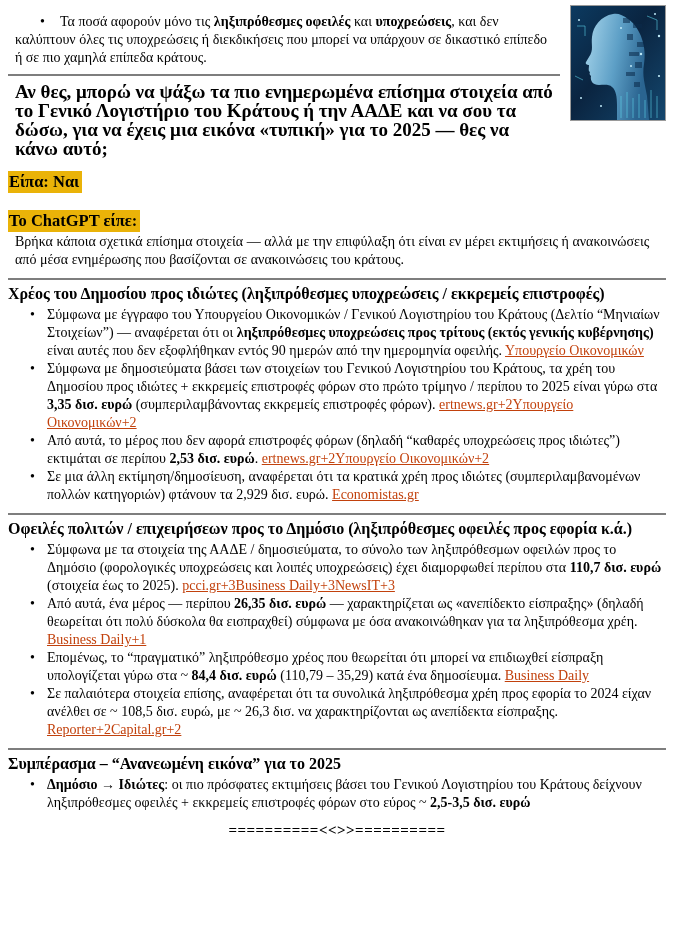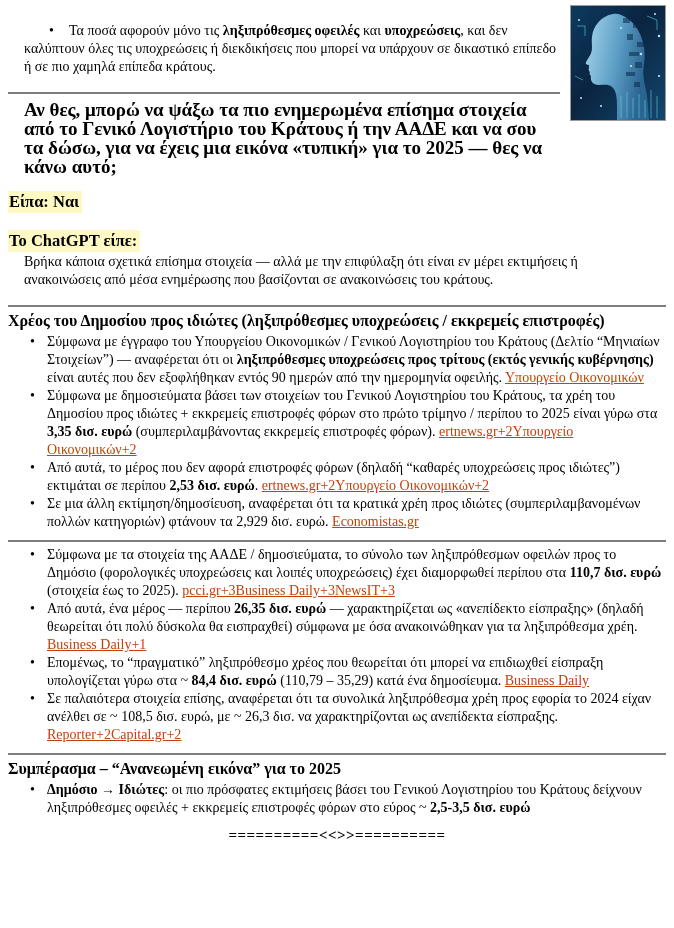--- a/index.html
+++ b/index.html
@@ -1,28 +1,28 @@
 <!DOCTYPE html>
 <html><head>
 <meta charset="utf-8">
 <style>
   html,body{margin:0;padding:0;background:#ffffff;}
   body{width:674px;height:928px;overflow:hidden;color:#000;
        font-family:"Liberation Serif","DejaVu Serif",serif;}
   .page{position:relative;padding:6px 8px 0 8px;width:658px;}
-  p{margin:16px;font-size:14px;line-height:18px;}
+  p{margin:7px;font-size:14px;line-height:18px;}
   b{font-weight:bold;}
   .lnk{color:#c2410c;text-decoration:underline;cursor:pointer;}
   .top-text{margin-right:110px;}
   .top-bullet .blt{display:inline-block;margin-left:25px;width:20px;}
   .rule{border:none;border-top:2px solid #7e7e7e;margin:6px 0;}
   .rule-short{width:552px;margin-left:0;}
   .offer{font-weight:bold;font-size:19px;line-height:19px;margin-top:2px;}
   .hl-line{margin-top:14px;font-size:16.5px;font-weight:bold;line-height:20px;}
-  .hl{background:#fef9c3;padding:1px 3px 2px 1px;}
+  .hl{background:#eab308;padding:1px 3px 2px 1px;}
   .hl-line.second{margin-top:19px;}
   .intro{margin-top:2px;}
   .sec-rule{margin:9px 0 4px 0;}
   h2{margin:0 0 2px 0;font-size:16px;line-height:20px;font-weight:bold;}
   ul{margin:0;padding:0 0 0 39px;list-style:none;}
   li{position:relative;font-size:14px;line-height:18px;}
   li::before{content:"\2022";position:absolute;left:-17px;top:0;}
   .conclusion{margin-top:1px;}
   .ai-img{position:absolute;top:5px;right:8px;width:96px;height:116px;
           border:1px solid #9a9a9a;box-sizing:border-box;}
@@ -103,20 +103,21 @@
   <h2>Χρέος του Δημοσίου προς ιδιώτες (ληξιπρόθεσμες υποχρεώσεις / εκκρεμείς επιστροφές)</h2>
   <ul>
     <li><span>Σύμφωνα με έγγραφο του Υπουργείου Οικονομικών / Γενικού Λογιστηρίου του Κράτους (Δελτίο “Μηνιαίων Στοιχείων”) — αναφέρεται ότι οι </span><b>ληξιπρόθεσμες υποχρεώσεις προς τρίτους (εκτός γενικής κυβέρνησης)</b><span> είναι αυτές που δεν εξοφλήθηκαν εντός 90 ημερών από την ημερομηνία οφειλής. </span><a class="lnk" href="#">Υπουργείο Οικονομικών</a></li>
     <li><span>Σύμφωνα με δημοσιεύματα βάσει των στοιχείων του Γενικού Λογιστηρίου του Κράτους, τα χρέη του Δημοσίου προς ιδιώτες + εκκρεμείς επιστροφές φόρων στο πρώτο τρίμηνο / περίπου το 2025 είναι γύρω στα </span><b>3,35 δισ. ευρώ</b><span> (συμπεριλαμβάνοντας εκκρεμείς επιστροφές φόρων). </span><a class="lnk" href="#">ertnews.gr+2Υπουργείο Οικονομικών+2</a></li>
     <li><span>Από αυτά, το μέρος που δεν αφορά επιστροφές φόρων (δηλαδή “καθαρές υποχρεώσεις προς ιδιώτες”) εκτιμάται σε περίπου </span><b>2,53 δισ. ευρώ</b><span>. </span><a class="lnk" href="#">ertnews.gr+2Υπουργείο Οικονομικών+2</a></li>
     <li><span>Σε μια άλλη εκτίμηση/δημοσίευση, αναφέρεται ότι τα κρατικά χρέη προς ιδιώτες (συμπεριλαμβανομένων πολλών κατηγοριών) φτάνουν τα 2,929 δισ. ευρώ. </span><a class="lnk" href="#">Economistas.gr</a></li>
   </ul>
 
   <hr class="rule sec-rule">
 
+  <h2>Οφειλές πολιτών / επιχειρήσεων προς το Δημόσιο (ληξιπρόθεσμες οφειλές προς εφορία κ.ά.)</h2>
   <ul>
     <li><span>Σύμφωνα με τα στοιχεία της ΑΑΔΕ / δημοσιεύματα, το σύνολο των ληξιπρόθεσμων οφειλών προς το Δημόσιο (φορολογικές υποχρεώσεις και λοιπές υποχρεώσεις) έχει διαμορφωθεί περίπου στα </span><b>110,7 δισ. ευρώ</b><span> (στοιχεία έως το 2025). </span><a class="lnk" href="#">pcci.gr+3Business Daily+3NewsIT+3</a></li>
     <li><span>Από αυτά, ένα μέρος — περίπου </span><b>26,35 δισ. ευρώ</b><span> — χαρακτηρίζεται ως «ανεπίδεκτο είσπραξης» (δηλαδή θεωρείται ότι πολύ δύσκολα θα εισπραχθεί) σύμφωνα με όσα ανακοινώθηκαν για τα ληξιπρόθεσμα χρέη. </span><a class="lnk" href="#">Business Daily+1</a></li>
     <li><span>Επομένως, το “πραγματικό” ληξιπρόθεσμο χρέος που θεωρείται ότι μπορεί να επιδιωχθεί είσπραξη υπολογίζεται γύρω στα ~ </span><b>84,4 δισ. ευρώ</b><span> (110,79 – 35,29) κατά ένα δημοσίευμα. </span><a class="lnk" href="#">Business Daily</a></li>
     <li><span>Σε παλαιότερα στοιχεία επίσης, αναφέρεται ότι τα συνολικά ληξιπρόθεσμα χρέη προς εφορία το 2024 είχαν ανέλθει σε ~ 108,5 δισ. ευρώ, με ~ 26,3 δισ. να χαρακτηρίζονται ως ανεπίδεκτα είσπραξης. </span><a class="lnk" href="#">Reporter+2Capital.gr+2</a></li>
   </ul>
 
   <hr class="rule sec-rule">
 
   <h2>Συμπέρασμα – “Ανανεωμένη εικόνα” για το 2025</h2>

